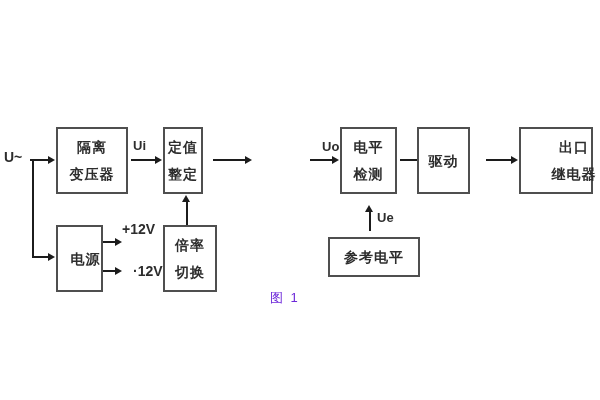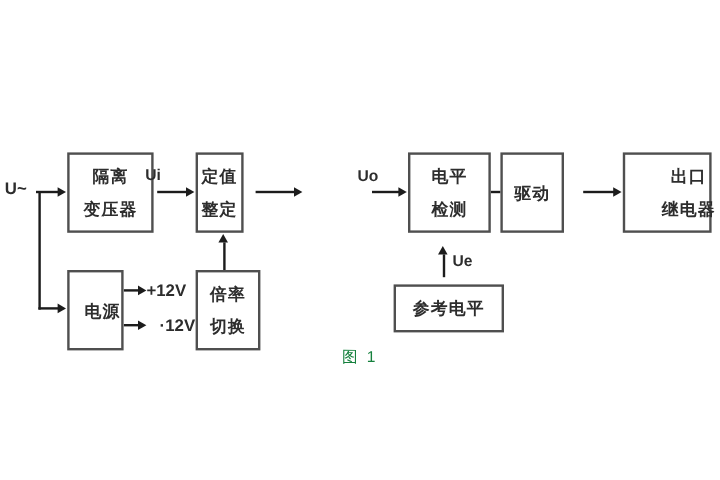--- a/index.html
+++ b/index.html
@@ -9,51 +9,51 @@
   }
   .box{
     position:absolute;box-sizing:border-box;border:2px solid #4f4f4f;background:#ffffff;
     display:flex;flex-direction:column;justify-content:center;align-items:center;gap:13px;
     color:#2d2d2d;font-size:14px;font-weight:600;letter-spacing:1px;
   }
   .box span{line-height:1;white-space:nowrap;}
   .b-iso{left:56px;top:127px;width:72px;height:67px;}
   .b-set{left:163px;top:127px;width:40px;height:67px;}
   .b-rec{left:253px;top:127px;width:54px;height:67px;}
-  .b-lvl{left:340px;top:127px;width:69px;height:67px;}
+  .b-lvl{left:340px;top:127px;width:57px;height:67px;}
   .b-drv{left:417px;top:127px;width:53px;height:67px;align-items:center;}
   .b-rel{left:519px;top:127px;width:74px;height:67px;padding-left:36px;}
   .b-pwr{left:56px;top:225px;width:47px;height:67px;padding-left:12px;}
   .b-rat{left:163px;top:225px;width:54px;height:67px;}
   .b-ref{left:328px;top:237px;width:92px;height:40px;gap:0;}
   .hline{position:absolute;height:2px;background:#1c1c1c;}
   .vline{position:absolute;width:2px;background:#1c1c1c;}
   .ah-r{position:absolute;width:0;height:0;border-left:7px solid #1c1c1c;border-top:4px solid transparent;border-bottom:4px solid transparent;}
   .ah-u{position:absolute;width:0;height:0;border-bottom:7px solid #1c1c1c;border-left:4px solid transparent;border-right:4px solid transparent;}
   .lbl{position:absolute;color:#2d2d2d;font-size:13px;font-weight:600;line-height:1;white-space:nowrap;}
   .lbl-big{font-size:14px;}
-  .caption{position:absolute;left:270px;top:289px;width:60px;text-align:center;color:#15803d;font-size:13px;font-weight:500;letter-spacing:2px;}
+  .caption{position:absolute;left:270px;top:289px;width:60px;text-align:left;color:#6d28d9;font-size:13px;font-weight:500;letter-spacing:2px;}
   
   .a1{left:30px;top:159px;width:19px;} .a1h{left:48px;top:156px;}
   .a2{left:131px;top:159px;width:25px;} .a2h{left:155px;top:156px;}
   .a3{left:213px;top:159px;width:33px;} .a3h{left:245px;top:156px;}
   .a4{left:310px;top:159px;width:23px;} .a4h{left:332px;top:156px;}
   .a5{left:400px;top:159px;width:23px;} .a5h{left:422px;top:156px;}
   .a6{left:486px;top:159px;width:26px;} .a6h{left:511px;top:156px;}
   .a7{left:32px;top:256px;width:17px;} .a7h{left:48px;top:253px;}
   .a8{left:103px;top:241px;width:13px;} .a8h{left:115px;top:238px;}
   .a9{left:103px;top:270px;width:13px;} .a9h{left:115px;top:267px;}
   .v1{left:32px;top:160px;height:98px;}
   .va1{left:186px;top:202px;height:23px;} .va1h{left:182px;top:195px;}
   .va2{left:369px;top:212px;height:19px;} .va2h{left:365px;top:205px;}
   .l-u{left:4px;top:150px;}
-  .l-ui{left:121px;top:139px;}
-  .l-uo{left:298px;top:140px;}
+  .l-ui{left:133px;top:139px;}
+  .l-uo{left:322px;top:140px;}
   .l-ue{left:377px;top:211px;}
-  .l-p12{left:122px;top:235px;}
+  .l-p12{left:122px;top:222px;}
   .l-m12{left:133px;top:264px;}
 </style>
 </head>
 <body>
 
 <div id="canvas">
 
   <div class="hline a1"></div>
   <div class="ah-r a1h"></div>
 

